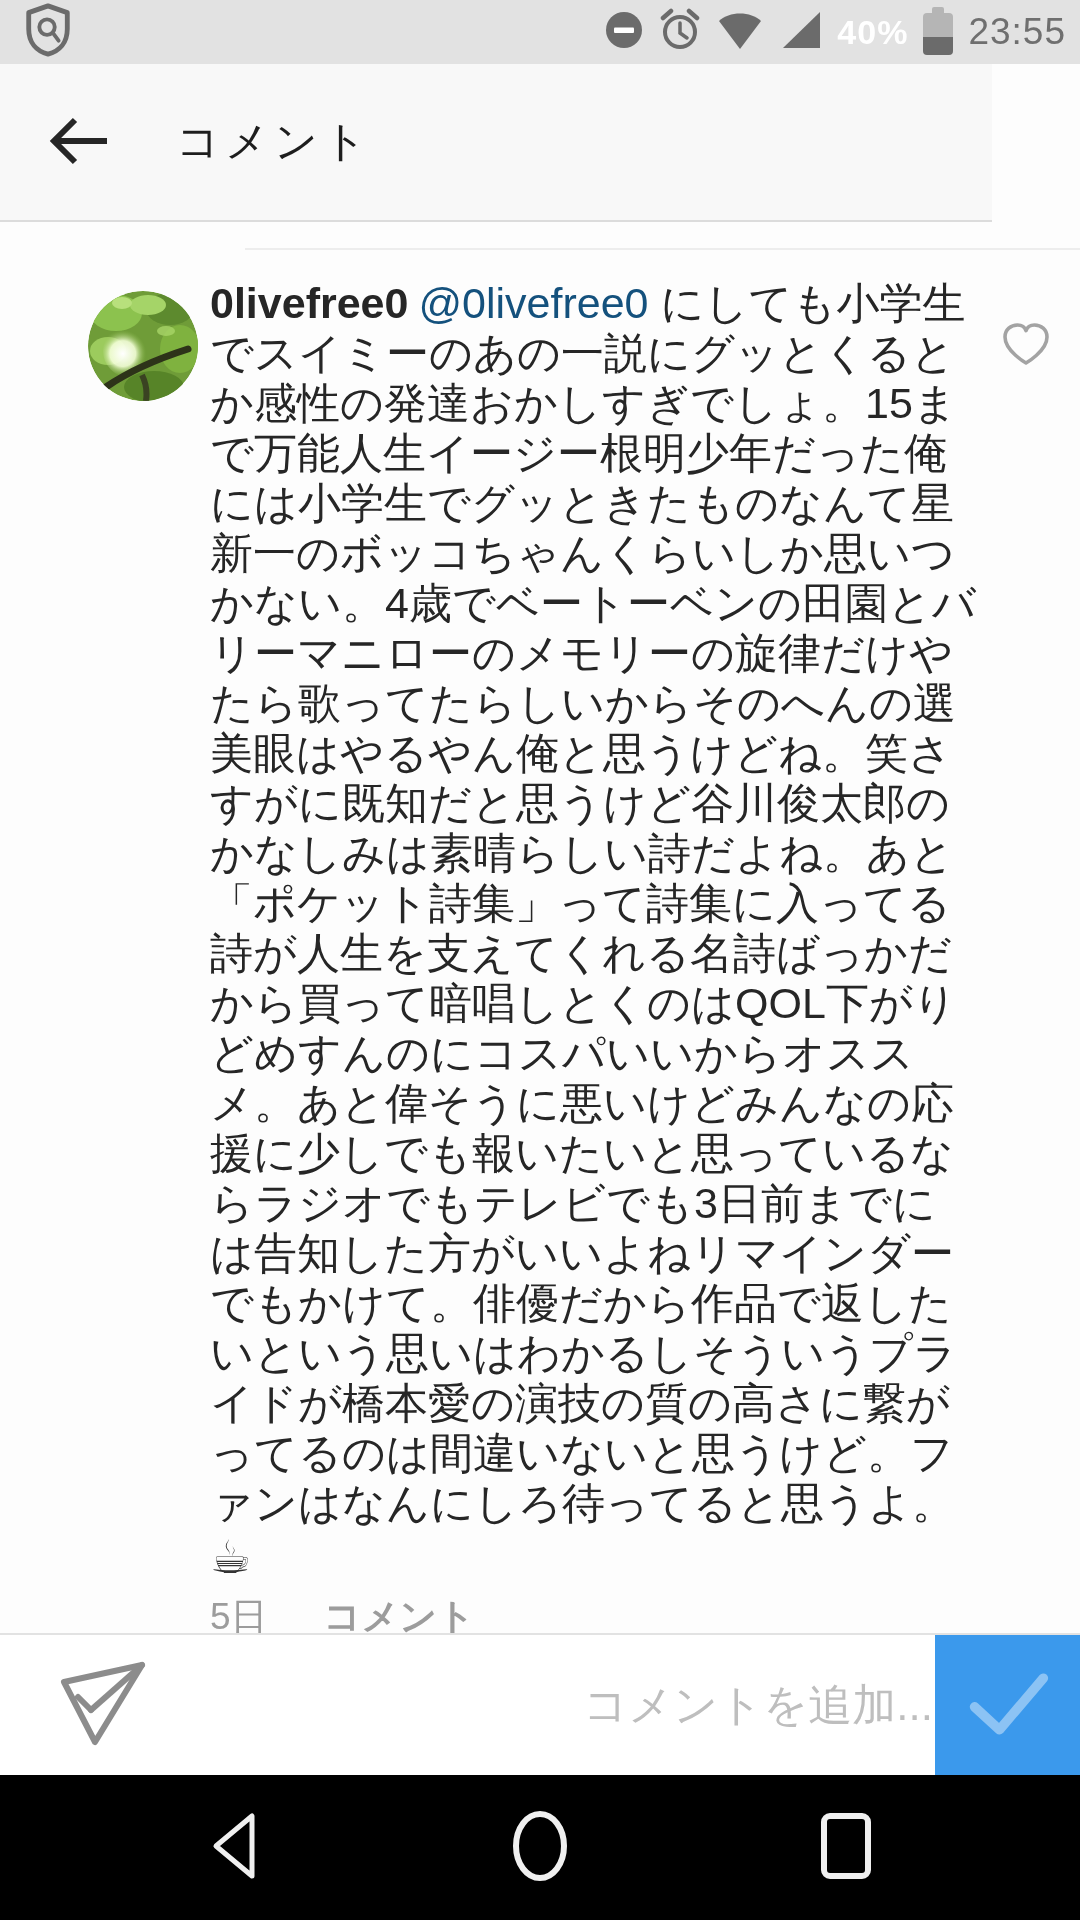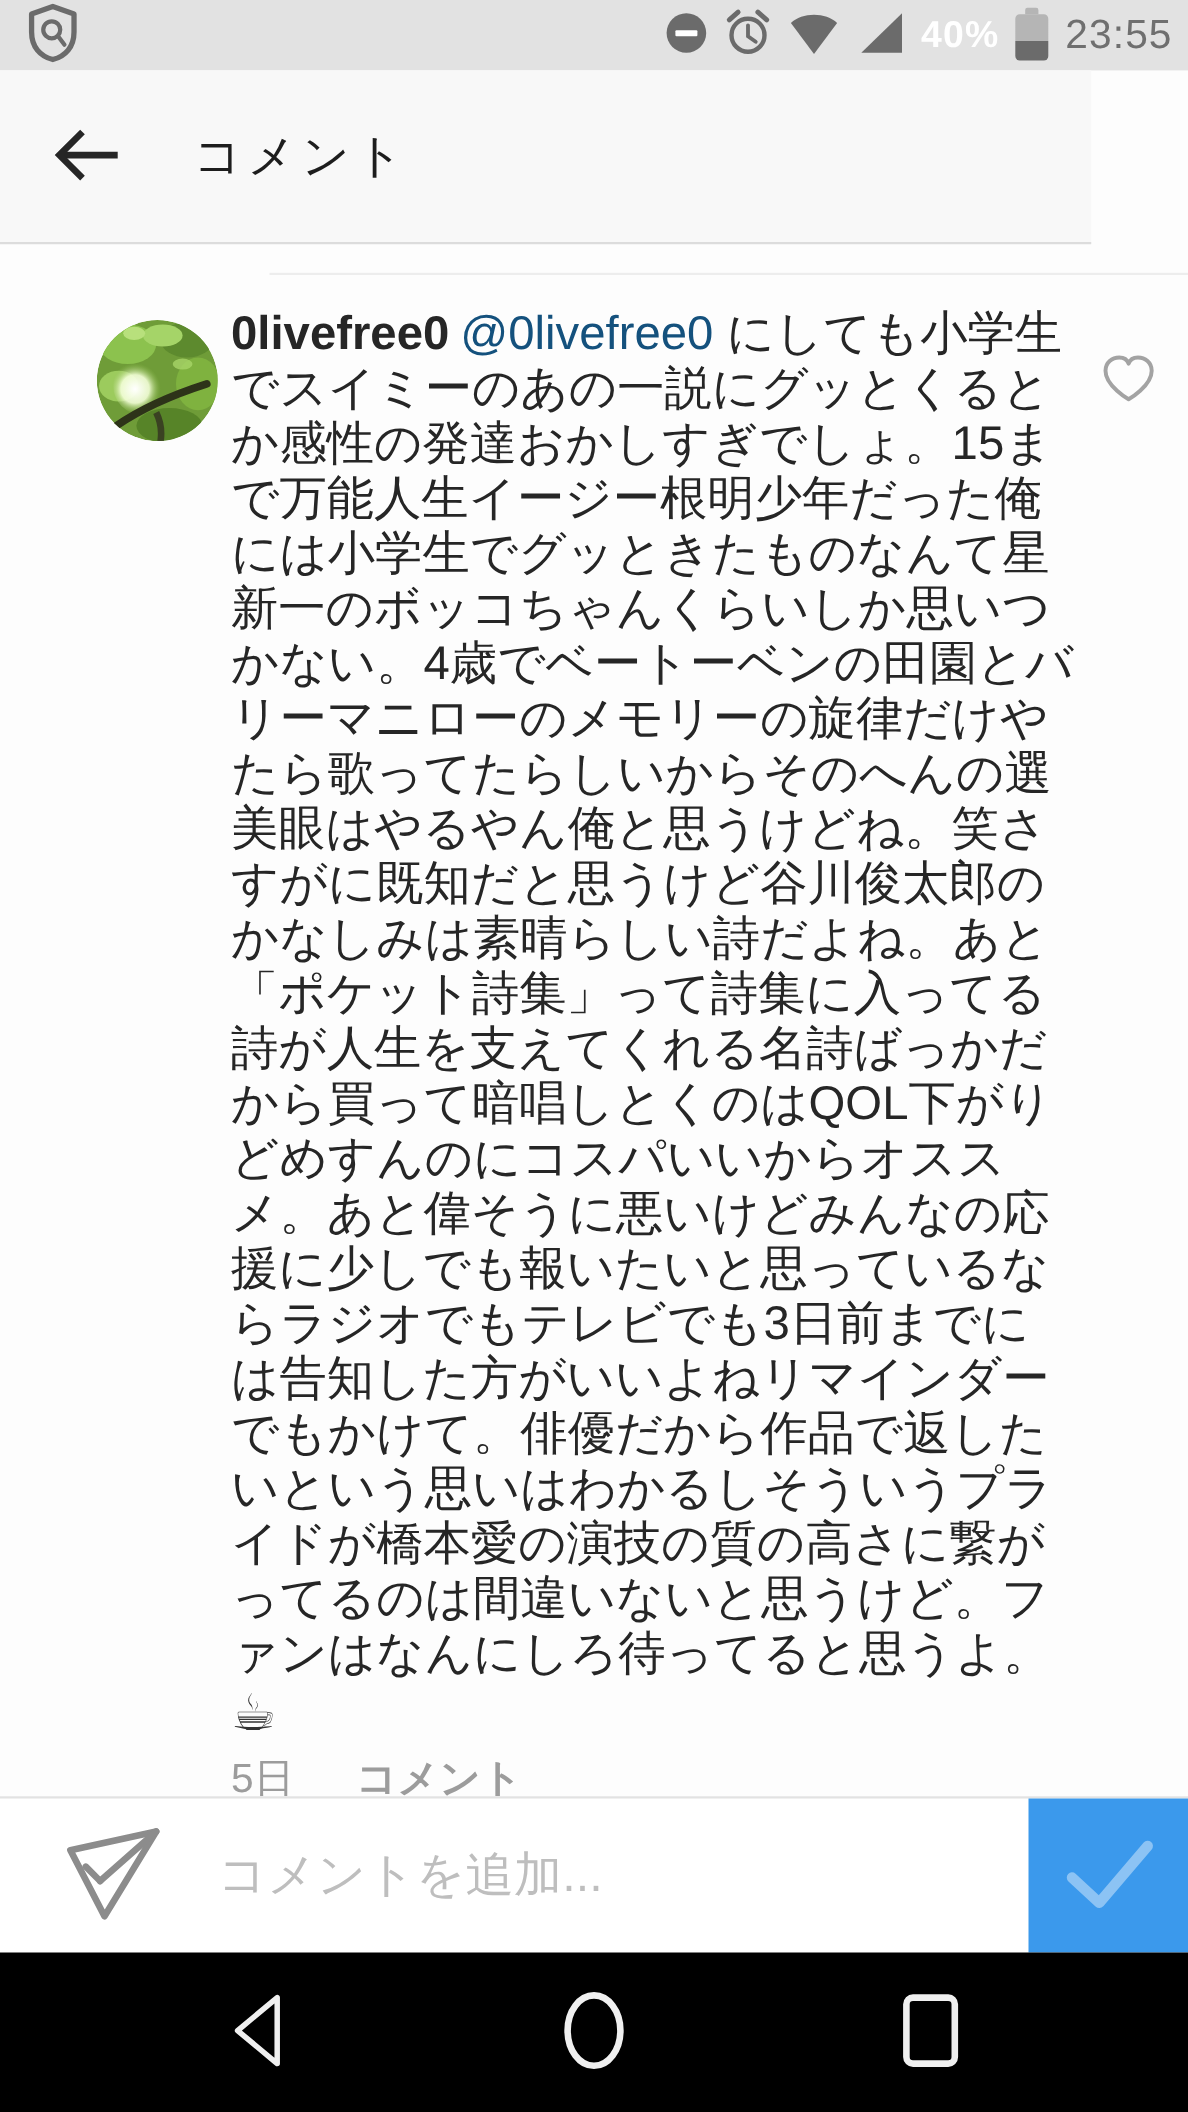--- a/index.html
+++ b/index.html
@@ -33,21 +33,21 @@
   .comment-text .mention{color:#14517d;margin-left:10px;}
   .emoji-line{font-size:46px;line-height:54px;color:#333;margin-top:2px;}
   .meta-row{margin-top:8px;display:flex;align-items:center;font-size:37px;color:#9c9c9c;}
   .meta-row .reply{margin-left:56px;font-weight:700;cursor:pointer;}
   .like-btn{position:absolute;left:958px;top:96px;width:56px;height:52px;background:none;border:none;padding:0;cursor:pointer;}
 
   
   .composer{position:absolute;top:1633px;left:0;width:1080px;height:142px;background:#ffffff;
     border-top:2px solid #e2e2e2;display:flex;align-items:center;}
   .send-plane{margin-left:58px;flex:0 0 auto;}
-  .composer-input{flex:1;margin-left:48px;border:none;outline:none;font-size:44px;color:#262626;background:transparent;height:100%;}
+  .composer-input{flex:1;margin-left:48px;border:none;outline:none;font-size:44px;color:#262626;background:transparent;height:100%;text-align:right;}
   .composer-input::placeholder{color:#bebebe;}
   .post-btn{width:145px;height:140px;border:none;display:flex;align-items:center;justify-content:center;cursor:pointer;flex:0 0 auto;}
 
   
   .nav-bar{position:absolute;top:1775px;left:0;width:1080px;height:145px;background:#000000;
     display:flex;align-items:center;justify-content:center;gap:230px;}
   .nav-btn{background:none;border:none;padding:0;cursor:pointer;width:76px;height:80px;display:flex;align-items:center;justify-content:center;}
 </style>
 </head>
 <body>

